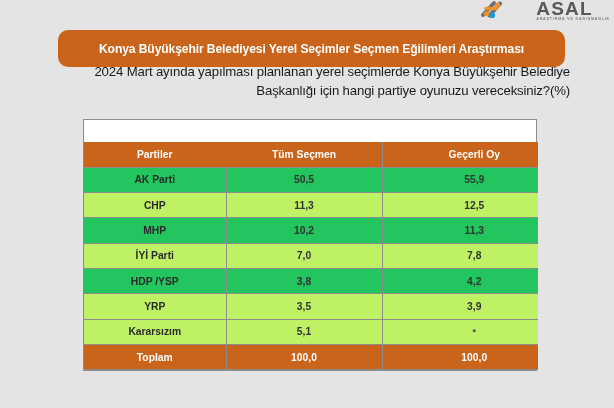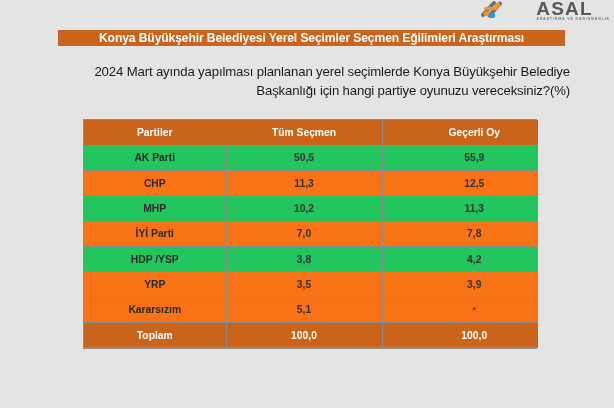--- a/index.html
+++ b/index.html
@@ -53,26 +53,27 @@
     transform: scaleY(1.15);
     transform-origin: left top;
   }
 
   
   .banner {
     position: absolute;
     left: 58px;
     top: 30px;
     width: 507px;
-    height: 16px;
+    height: 37px;
     background: #c9641a;
     display: flex;
     align-items: center;
     justify-content: center;
     box-sizing: border-box;
+    border-radius: 10px;
   }
   .banner-text {
     color: #ffffff;
     font-size: 12.1px;
     font-weight: bold;
     letter-spacing: -0.1px;
     white-space: nowrap;
   }
 
   
@@ -96,20 +97,21 @@
     top: 119px;
     width: 454px;
     border: 1px solid #8c8c8c;
     box-sizing: border-box;
     background: #ffffff;
   }
   table.poll {
     border-collapse: collapse;
     width: 100%;
     table-layout: fixed;
+    margin-top: 22px;
   }
   table.poll col.c-party  { width: 142px; }
   table.poll col.c-all    { width: 156px; }
   table.poll col.c-valid  { width: 156px; }
 
   table.poll th, table.poll td {
     height: 25.3px;
     text-align: center;
     vertical-align: middle;
     font-size: 10.3px;
@@ -124,21 +126,21 @@
     background: #c9641a;
     color: #ffffff;
     font-weight: bold;
     font-size: 10.4px;
     border-right-color: #c9641a;
     border-bottom: 1px solid #8c8c8c;
   }
   thead th.hdr-party { border-right: 1px solid #c9641a; }
 
   tbody tr.odd td  { background: #22c55e; }
-  tbody tr.even td { background: #f97316; }
+  tbody tr.even td { background: #bef264; }
   tbody td { color: #2a2a2a; font-weight: bold; }
   tbody td.val { font-weight: bold; color: #333333; text-align: center; }
   tbody td.star { font-weight: bold; font-size: 9px; color: #4a4a4a; }
 
   tfoot td {
     background: #c9641a;
     color: #ffffff;
     font-weight: bold;
     font-size: 10.4px;
     border-bottom: none;

